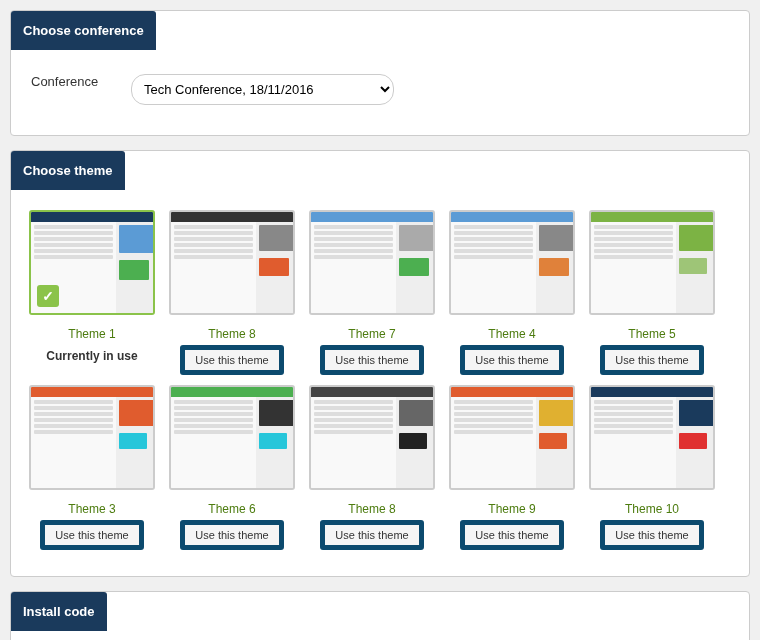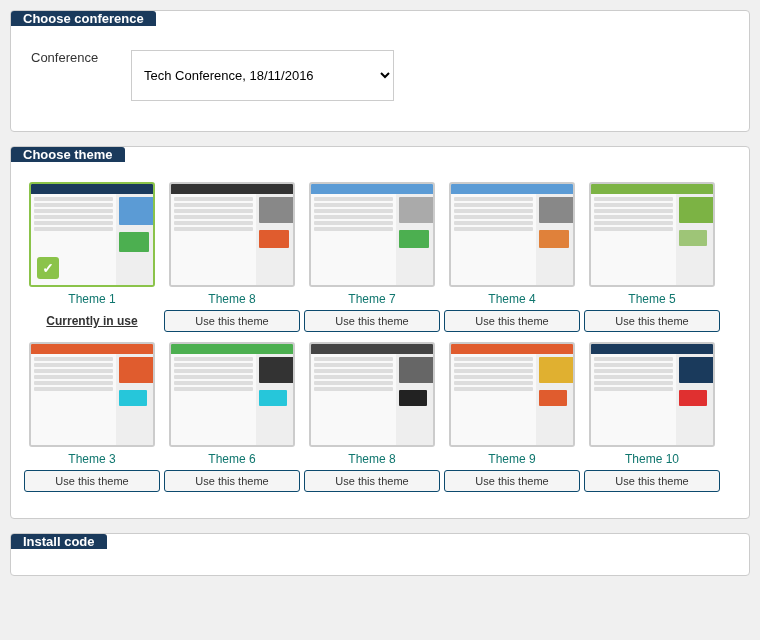--- a/index.html
+++ b/index.html
@@ -16,42 +16,42 @@
       border-radius: 4px;
       margin-bottom: 14px;
       padding: 0 0 16px 0;
       position: relative;
     }
     .section-header {
       background: #1a3a5c;
       color: #fff;
       font-size: 13px;
       font-weight: bold;
-      padding: 0 12px;
+      padding: 12px 12px;
       border-radius: 3px 3px 0 0;
       display: inline-block;
       margin-bottom: 0;
     }
     .section-header-wrap {
       margin-bottom: 10px;
     }
     .conference-row {
       display: flex;
       padding: 14px 20px;
     }
     .conference-label {
       width: 100px;
       color: #333;
       font-size: 13px;
     }
     .conference-select {
       width: 263px;
-      padding: 16px 8px;
+      padding: 6px 8px;
       border: 1px solid #ccc;
-      border-radius: 0;
+      border-radius: 14px;
       font-size: 13px;
       background: #fff;
     }
     .themes-grid {
       display: flex;
       flex-wrap: wrap;
       padding: 10px 16px;
       gap: 10px;
     }
     .theme-item {
@@ -82,46 +82,45 @@
       background: #8bc34a;
       border-radius: 3px;
       display: flex;
       align-items: center;
       justify-content: center;
       color: #fff;
       font-size: 14px;
       font-weight: bold;
     }
     .theme-name {
-      color: #0f766e;
+      color: #4d7c0f;
       font-size: 12px;
-      margin-top: 5px;
+      margin-top: 12px;
       margin-bottom: 4px;
       text-decoration: none;
       cursor: pointer;
     }
     .theme-action-btn {
       font-size: 11px;
       padding: 4px 10px;
-      border: 1px solid #0c4a6e;
+      border: 5px solid #0c4a6e;
       border-radius: 3px;
       background: #f5f5f5;
       cursor: pointer;
       color: #333;
-      width: 136px;
+      width: 104px;
       text-align: center;
     }
     .currently-in-use {
       font-size: 12px;
       font-weight: bold;
       color: #333;
       margin-top: 4px;
       width: 126px;
       text-align: center;
-      text-decoration: underline;
     }
 
     
     .preview-bar {
       width: 100%;
       height: 10px;
     }
     .preview-content {
       width: 100%;
       height: 95px;

